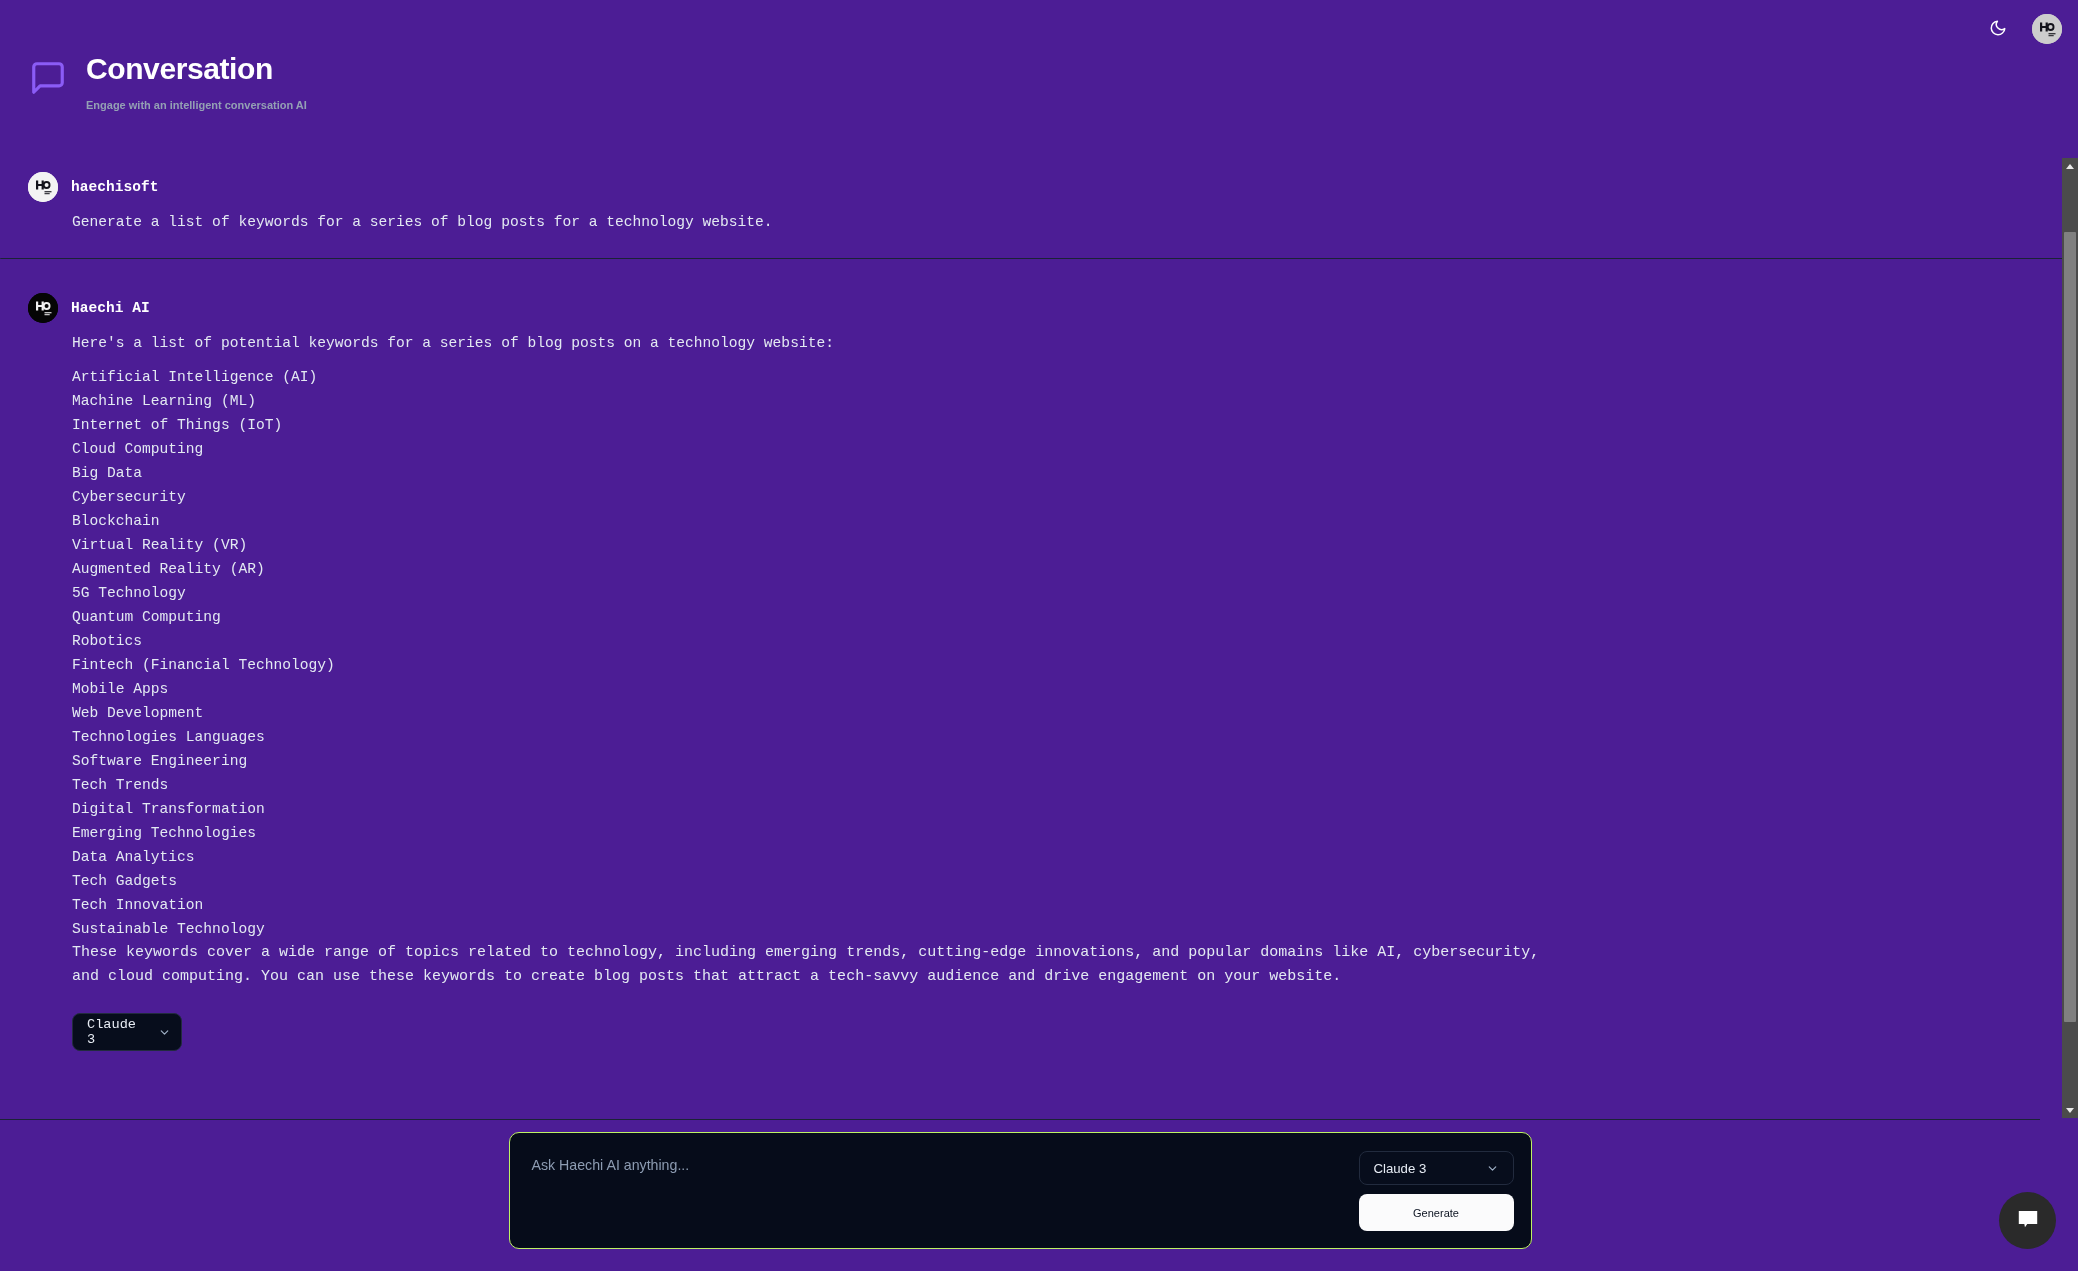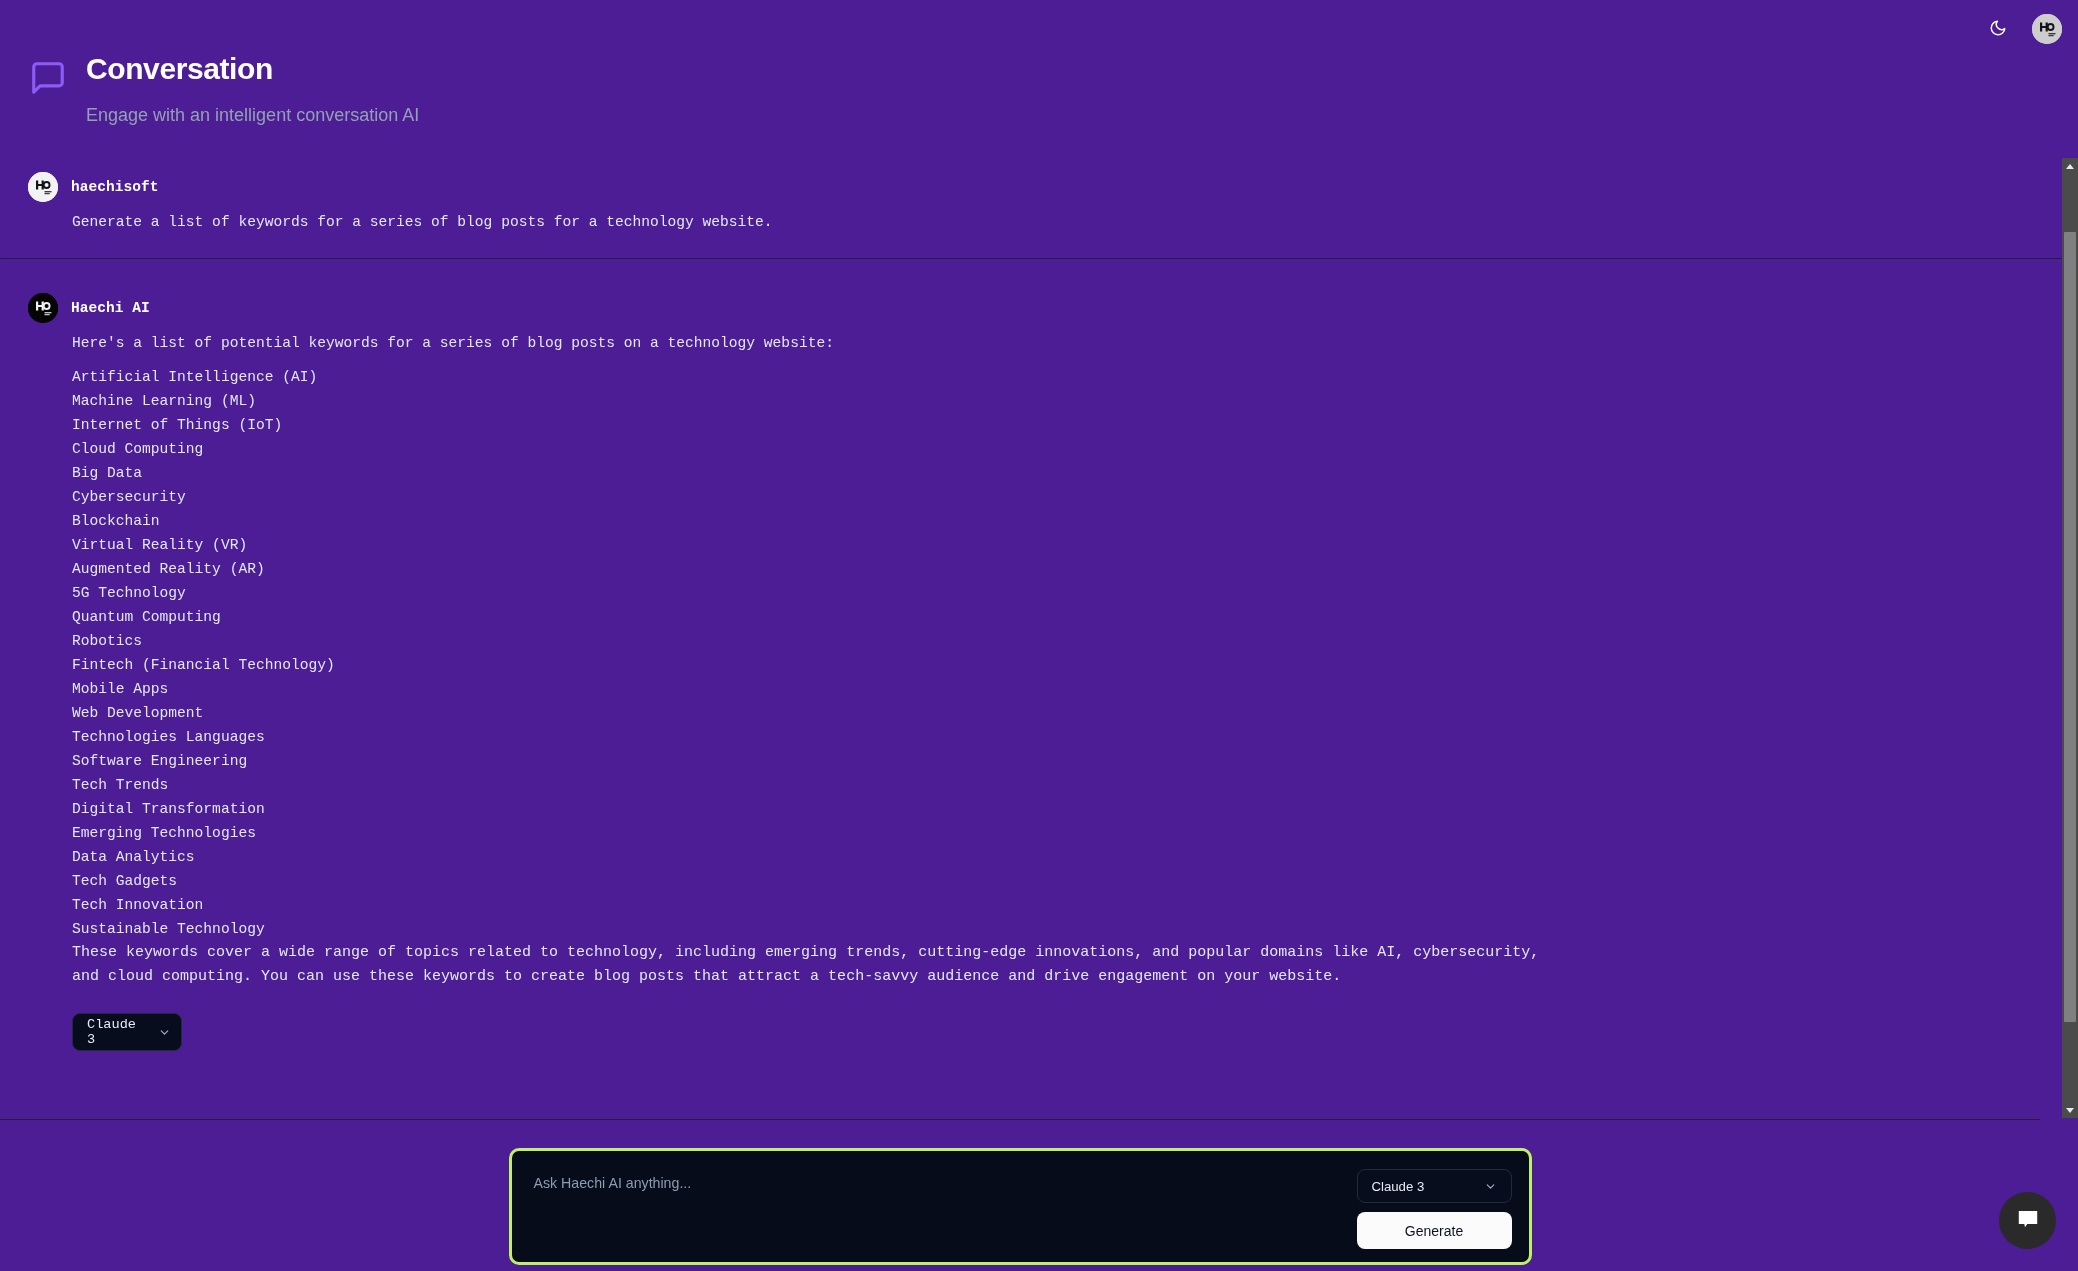--- a/index.html
+++ b/index.html
@@ -64,24 +64,24 @@
     display: flex; align-items: center; justify-content: center;
   }
   .header-title {
     font-size: 30px;
     font-weight: 700;
     letter-spacing: -0.4px;
     color: #ffffff;
     line-height: 1.12;
   }
   .header-sub {
-    margin-top: 19px;
-    font-size: 18px;
+    margin-top: 13px;
+    font-size: 11px;
     color: #94a0b4;
-    font-weight: 400;
+    font-weight: 700;
   }
 
   
   .conversation {
     position: absolute;
     top: 158px;
     left: 0;
     width: 2078px;
     height: 960px;
     overflow: hidden;
@@ -173,25 +173,25 @@
   .composer-region {
     position: absolute;
     left: 0; bottom: 0;
     width: 2040px;
     height: 151px;
     display: flex;
     justify-content: center;
     align-items: flex-start;
   }
   .composer {
-    margin-top: 28px;
+    margin-top: 12px;
     position: relative;
     width: 1023px;
     height: 117px;
-    border: 3px solid #bef264;
+    border: 1px solid #bef264;
     border-radius: 10px;
     background: #060c1a;
   }
   .composer-placeholder {
     position: absolute;
     left: 22px; top: 24px;
     font-size: 14.2px;
     color: #8d9cb2;
   }
   .composer-select {
@@ -204,21 +204,21 @@
   }
   .generate-btn {
     position: absolute;
     right: 17px; top: 61px;
     width: 155px;
     height: 37px;
     border: none;
     border-radius: 8px;
     background: #fbfbfc;
     color: #0c1321;
-    font-size: 14px;
+    font-size: 11px;
     font-family: "Liberation Sans", sans-serif;
     cursor: pointer;
   }
 
   
   .scrollbar {
     position: absolute;
     top: 158px;
     right: 0;
     width: 16px;

